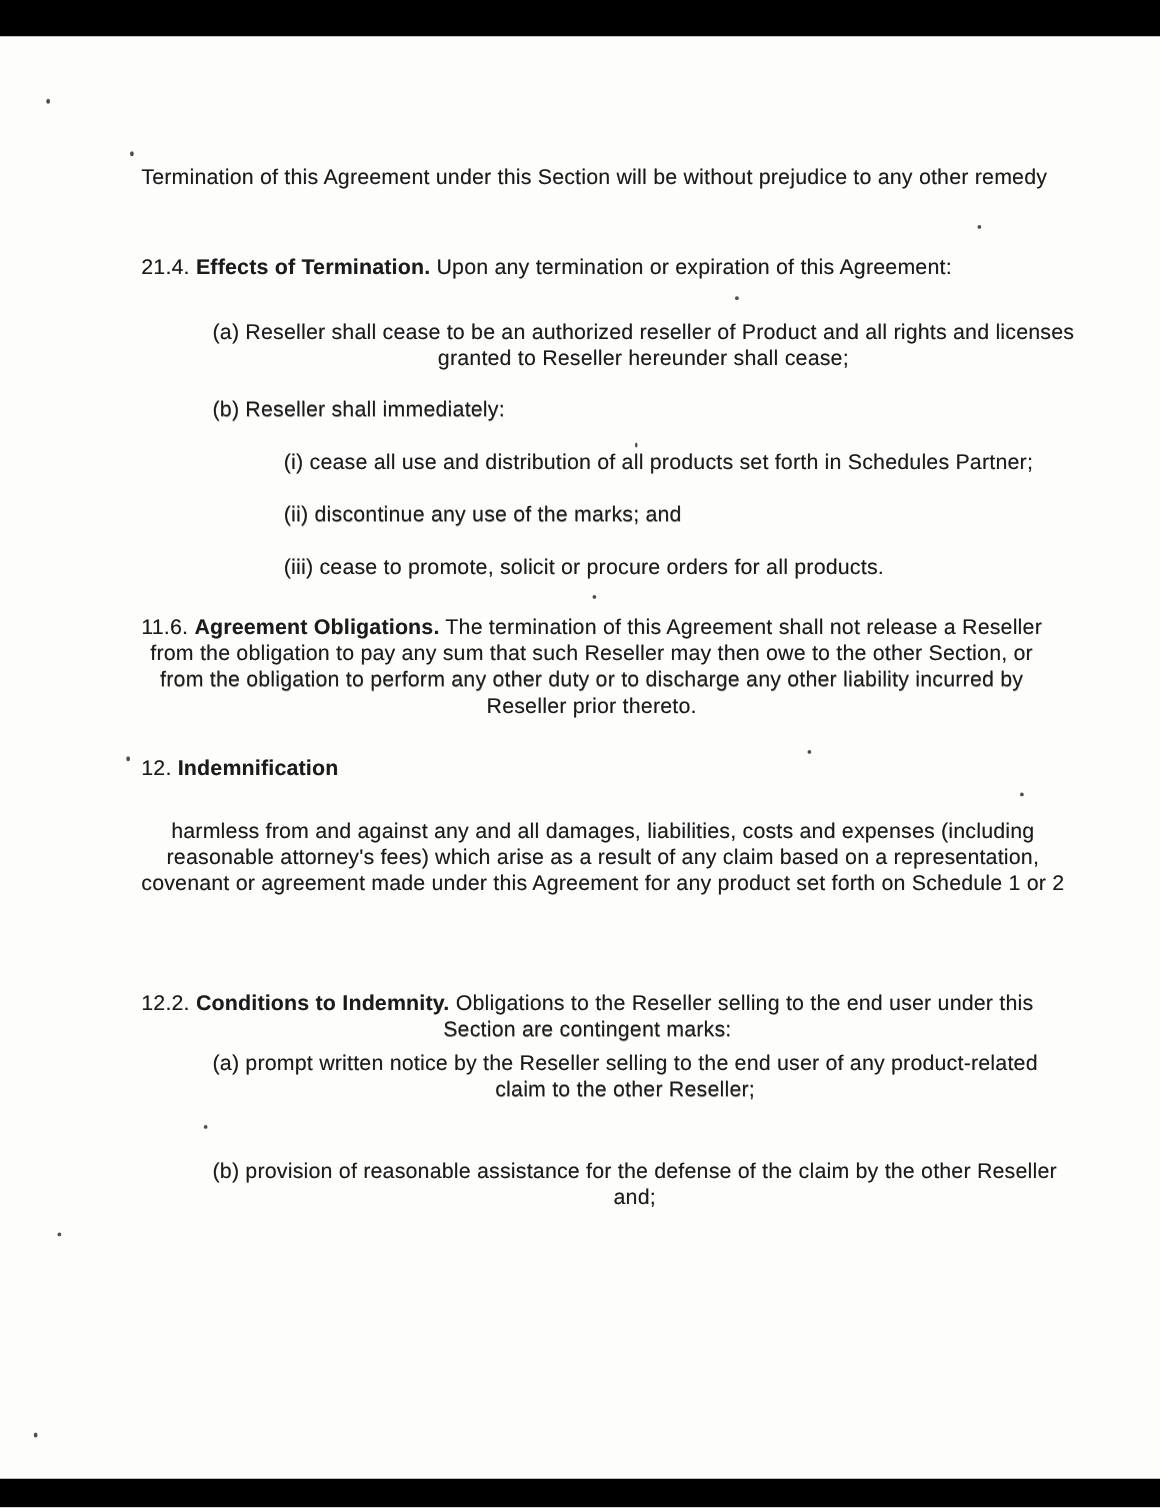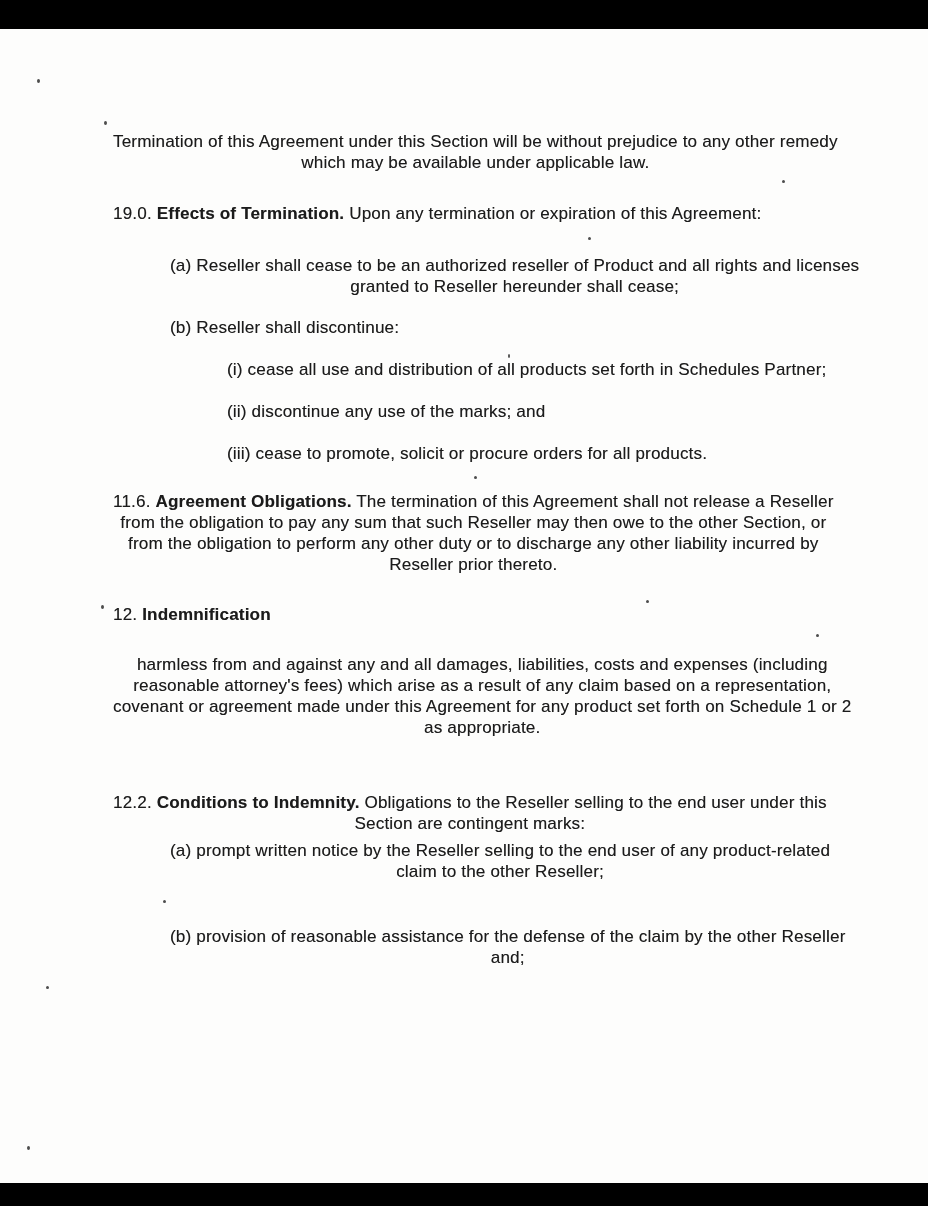--- a/index.html
+++ b/index.html
@@ -51,34 +51,33 @@
 </style>
 </head>
 <body>
 
 <div class="page">
 
   <div class="scan-bar top"></div>
 
   <div class="block L0" style="top:131px">
     <span class="ln">Termination of this Agreement under this Section will be without prejudice to any other remedy</span>
-    <span class="ln">which may be available under applicable law.</span>
   </div>
 
   <div class="block L0" style="top:203px">
-    <span class="ln"><span>19.0.</span> <b>Effects of Termination.</b> <span>Upon any termination or expiration of this Agreement:</span></span>
+    <span class="ln"><span>21.4.</span> <b>Effects of Termination.</b> <span>Upon any termination or expiration of this Agreement:</span></span>
   </div>
 
   <div class="block L1" style="top:255px">
     <span class="ln">(a) Reseller shall cease to be an authorized reseller of Product and all rights and licenses</span>
     <span class="ln">granted to Reseller hereunder shall cease;</span>
   </div>
 
   <div class="block L1" style="top:317px">
-    <span class="ln">(b) Reseller shall discontinue:</span>
+    <span class="ln">(b) Reseller shall immediately:</span>
   </div>
 
   <div class="block L2" style="top:359px">
     <span class="ln">(i) cease all use and distribution of all products set forth in Schedules Partner;</span>
   </div>
 
   <div class="block L2" style="top:401px">
     <span class="ln">(ii) discontinue any use of the marks; and</span>
   </div>
 
@@ -94,21 +93,20 @@
   </div>
 
   <div class="block L0" style="top:604px">
     <span class="ln"><span>12.</span> <b>Indemnification</b></span>
   </div>
 
   <div class="block L0" style="top:654px">
     <span class="ln">harmless from and against any and all damages, liabilities, costs and expenses (including</span>
     <span class="ln">reasonable attorney's fees) which arise as a result of any claim based on a representation,</span>
     <span class="ln">covenant or agreement made under this Agreement for any product set forth on Schedule 1 or 2</span>
-    <span class="ln">as appropriate.</span>
   </div>
 
   <div class="block L0" style="top:792px">
     <span class="ln"><span>12.2.</span> <b>Conditions to Indemnity.</b> <span>Obligations to the Reseller selling to the end user under this</span></span>
     <span class="ln">Section are contingent marks:</span>
   </div>
 
   <div class="block L1" style="top:840px">
     <span class="ln">(a) prompt written notice by the Reseller selling to the end user of any product-related</span>
     <span class="ln">claim to the other Reseller;</span>

